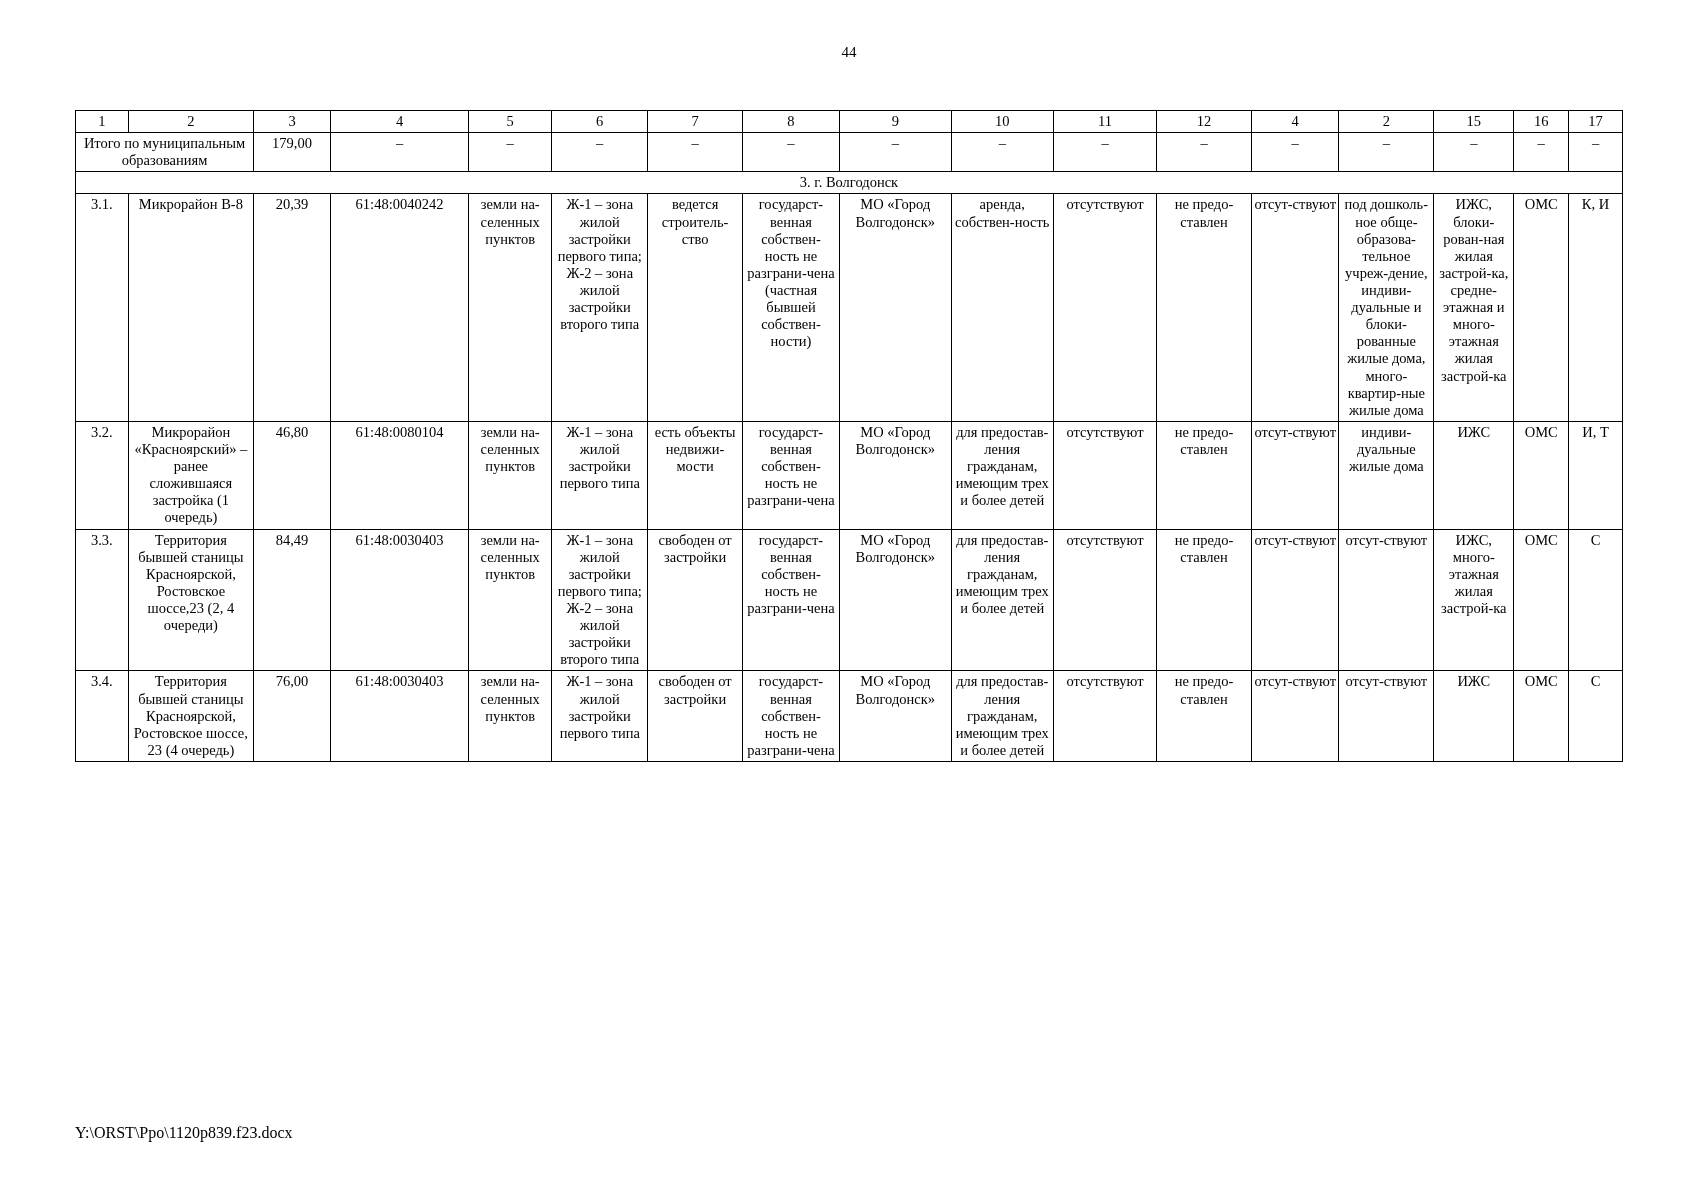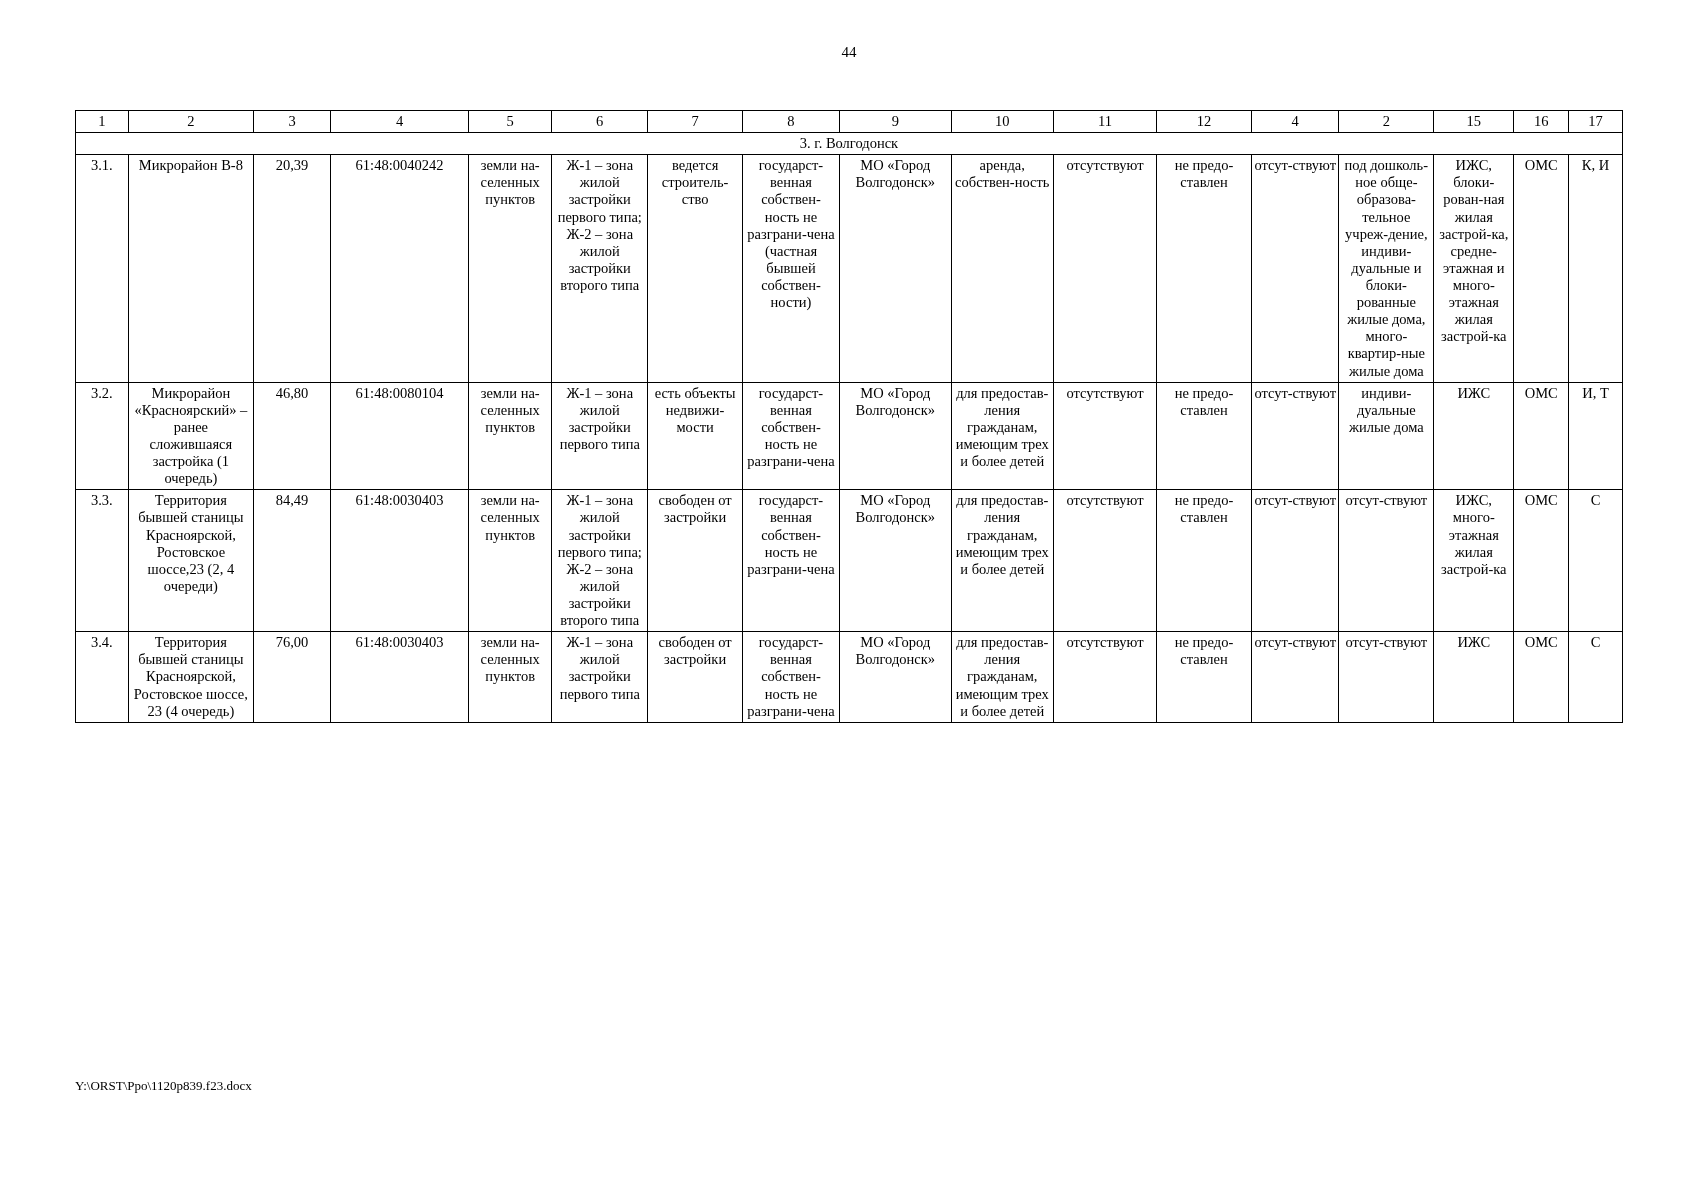--- a/index.html
+++ b/index.html
@@ -63,22 +63,22 @@
     text-align: center;
   }
   .section-row td {
     text-align: center;
     padding: 3px 0 4px 0;
     margin-top: 28px;
   }
   .footer-path {
     position: absolute;
     left: 75px;
-    top: 1078px;
-    font-size: 13px;
+    top: 1124px;
+    font-size: 16px;
     font-family: "Liberation Serif", serif;
   }
 </style>
 </head>
 <body>
 
 <div class="page">
 
   <div class="page-number">44</div>
 
@@ -119,20 +119,38 @@
         <td class="num-row">11</td>
         <td class="num-row">12</td>
         <td class="num-row">4</td>
         <td class="num-row">2</td>
         <td class="num-row">15</td>
         <td class="num-row">16</td>
         <td class="num-row">17</td>
       </tr>
 
 
+      <tr>
+        <td class="left" colspan="2">Итого по муниципальным образованиям</td>
+        <td>179,00</td>
+        <td>–</td>
+        <td>–</td>
+        <td>–</td>
+        <td>–</td>
+        <td>–</td>
+        <td>–</td>
+        <td>–</td>
+        <td>–</td>
+        <td>–</td>
+        <td>–</td>
+        <td>–</td>
+        <td>–</td>
+        <td>–</td>
+        <td>–</td>
+      </tr>
 
       <tr class="section-row">
         <td colspan="17">3. г. Волгодонск</td>
       </tr>
 
       <tr>
         <td class="mid">3.1.</td>
         <td class="left">Микрорайон В-8</td>
         <td>20,39</td>
         <td>61:48:0040242</td>

